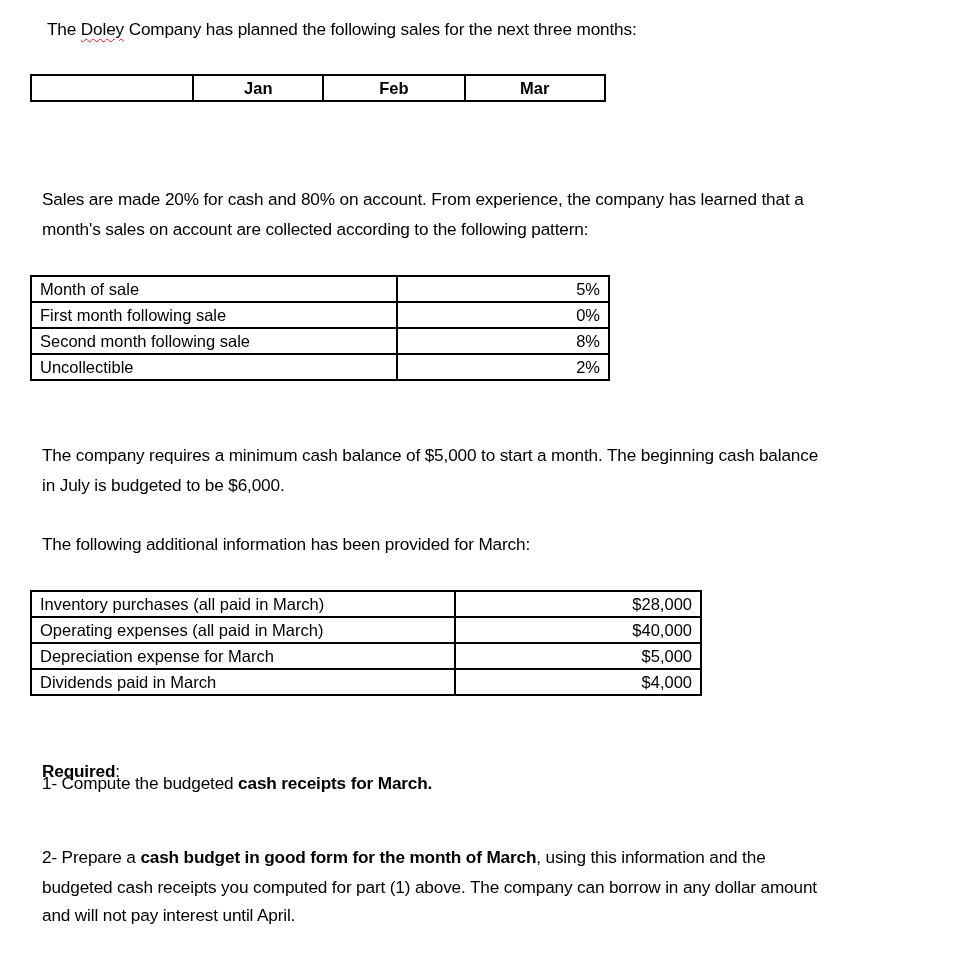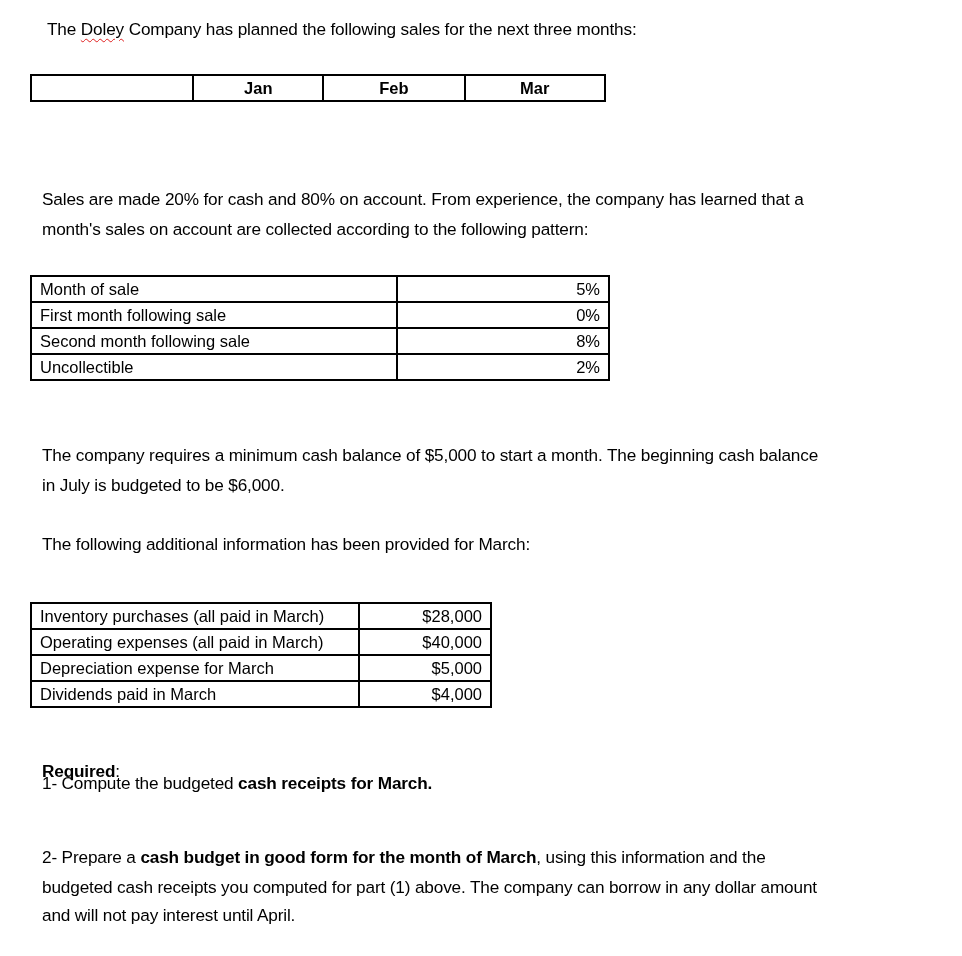--- a/index.html
+++ b/index.html
@@ -66,21 +66,21 @@
     <td class="r">2%</td>
   </tr>
 </tbody>
   </table>
 
 <div class="para" style="top:440px;">The company requires a minimum cash balance of $5,000 to start a month. The beginning cash balance</div>
 <div class="para" style="top:470px;">in July is budgeted to be $6,000.</div>
 
 <div class="para" style="top:529px;">The following additional information has been provided for March:</div>
 
-<table style="left:30px; top:590px; width:462px;margin-top:12px;">
+<table style="left:30px; top:590px; width:672px;">
   <colgroup>
       <col style="width:366px">
       <col style="width:212px">
     </colgroup>
   <tbody>
       <tr>
     <td>Inventory purchases (all paid in March)</td>
     <td class="r">$28,000</td>
   </tr>
   <tr>

